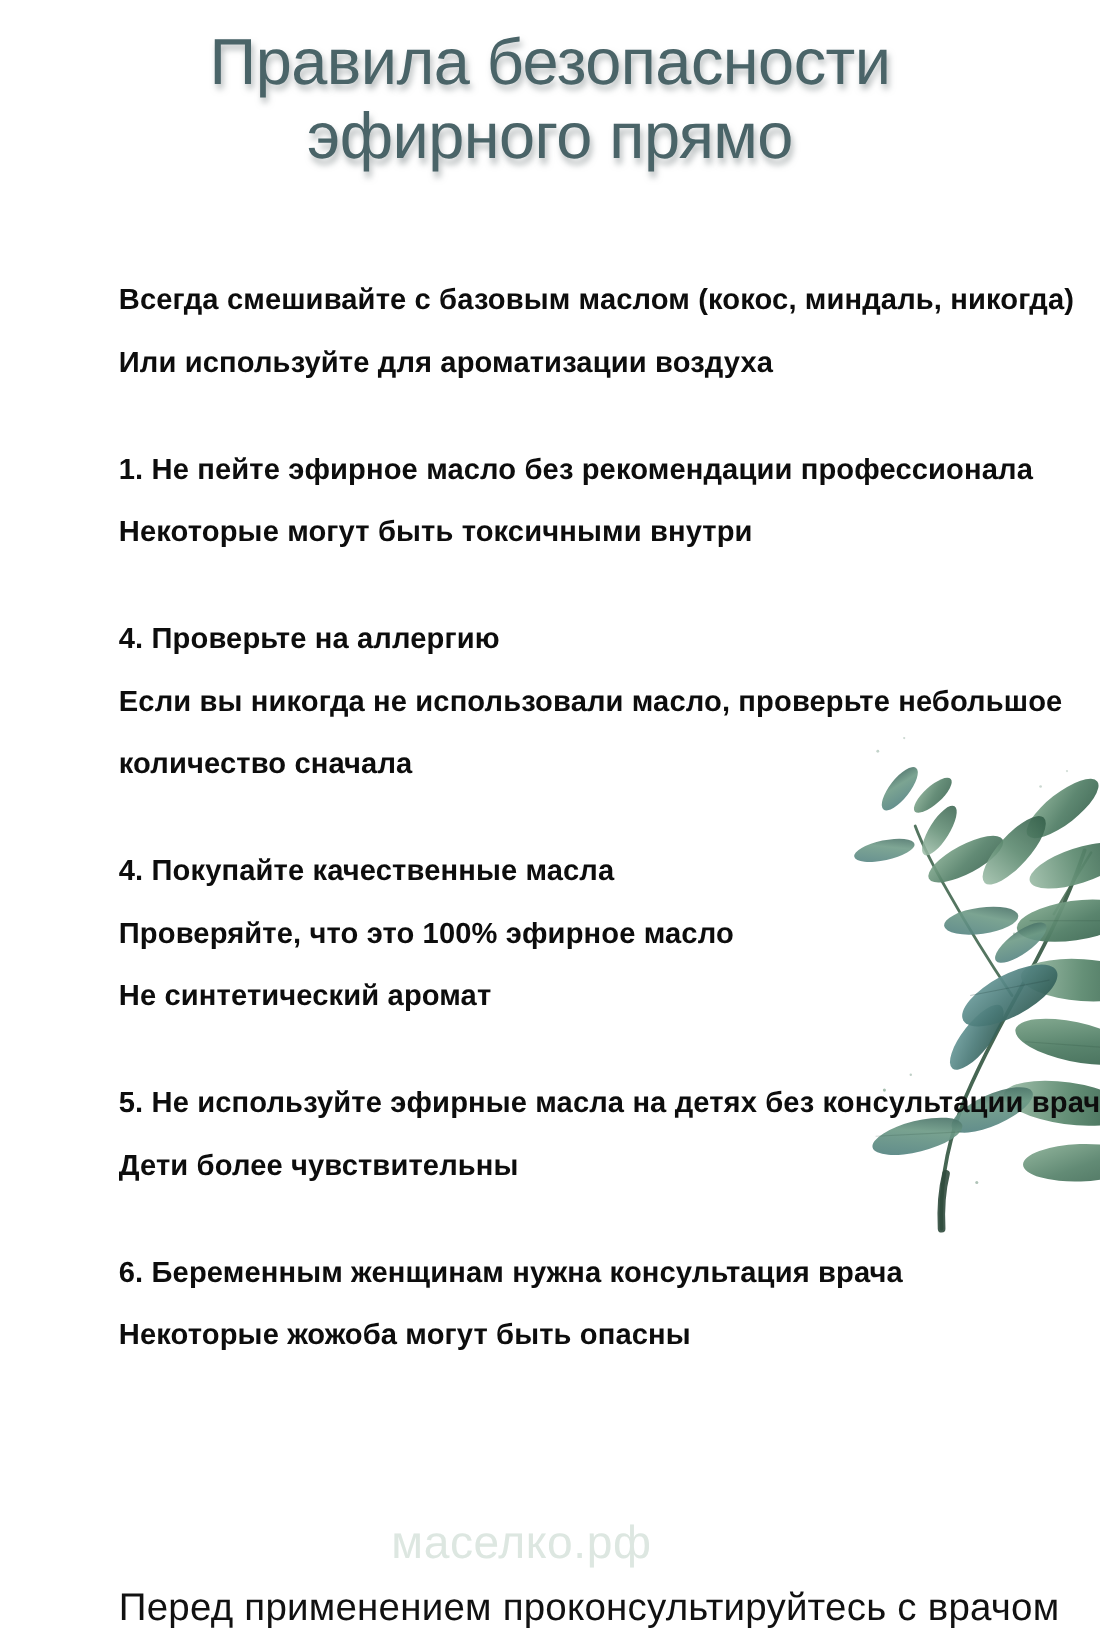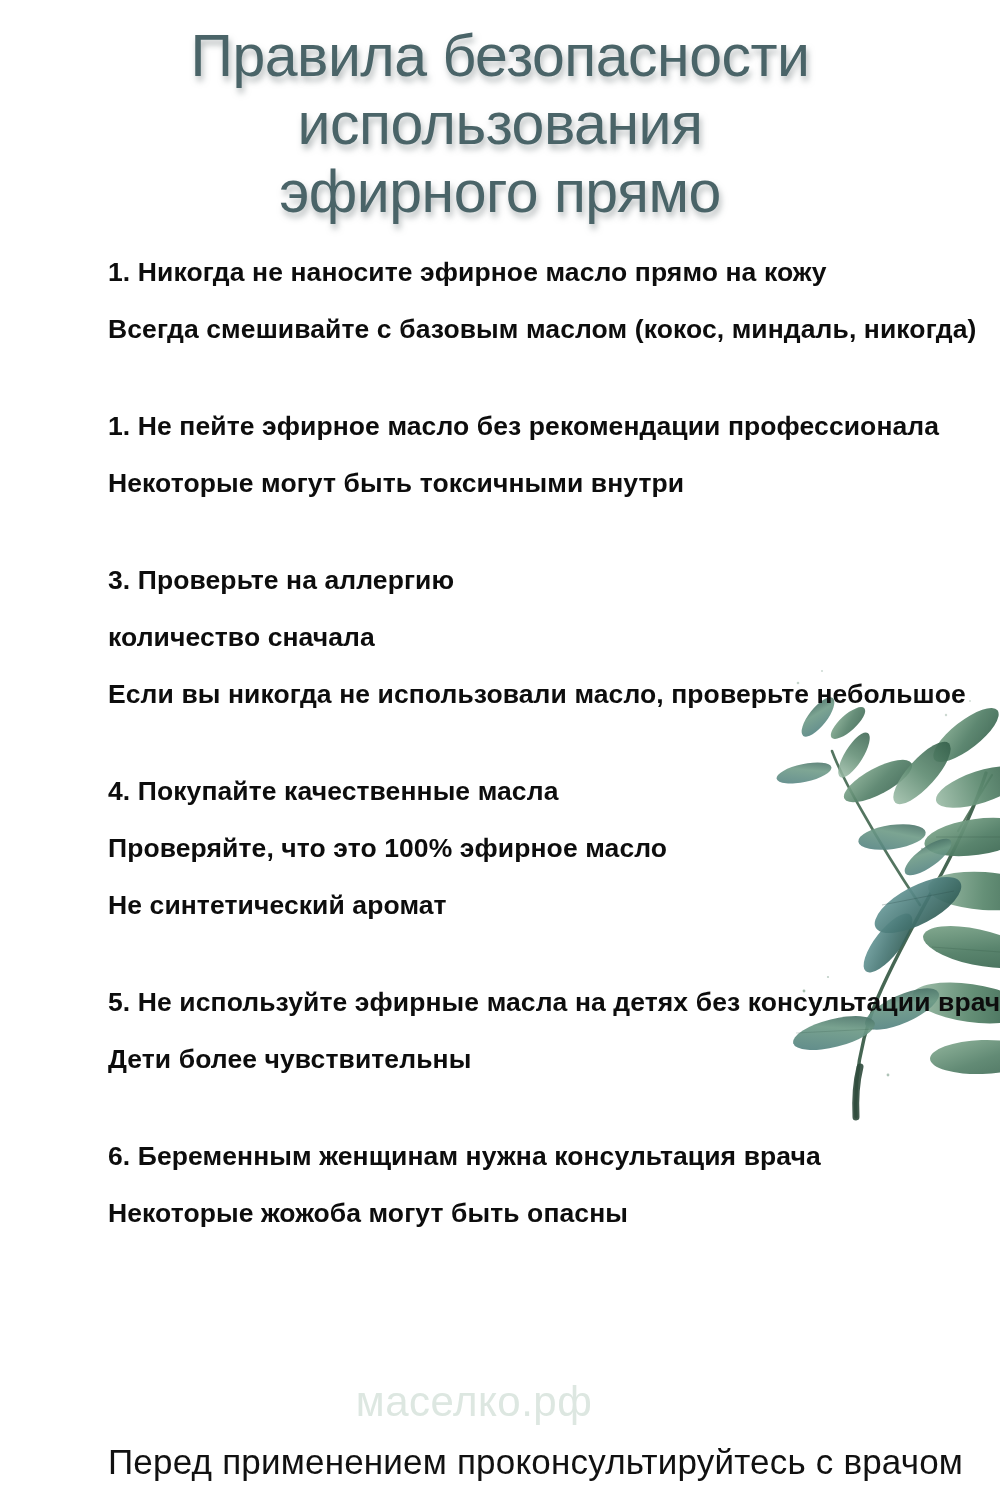--- a/index.html
+++ b/index.html
@@ -170,40 +170,39 @@
       <circle cx="152" cy="244" r="1.2" fill="#5f8870" opacity="0.4"></circle>
       <circle cx="28" cy="78" r="1.3" fill="#6a907a" opacity="0.4"></circle>
       <circle cx="52" cy="66" r="1" fill="#6a907a" opacity="0.35"></circle>
       <circle cx="176" cy="110" r="1.2" fill="#6a907a" opacity="0.35"></circle>
       <circle cx="200" cy="96" r="1" fill="#6a907a" opacity="0.3"></circle>
     </svg>
   </div>
 
   <div class="title-block">
     <div class="title-line">Правила безопасности</div>
-    <div class="title-line">использования</div>
     <div class="title-line">эфирного прямо</div>
   </div>
 
   <div id="content">
 
     <div class="rule-group">
-      <div class="rule-line">1. Никогда не наносите эфирное масло прямо на кожу</div>
       <div class="rule-line">Всегда смешивайте с базовым маслом (кокос, миндаль, никогда)</div>
+      <div class="rule-line">Или используйте для ароматизации воздуха</div>
     </div>
 
     <div class="rule-group">
       <div class="rule-line">1. Не пейте эфирное масло без рекомендации профессионала</div>
       <div class="rule-line">Некоторые могут быть токсичными внутри</div>
     </div>
 
     <div class="rule-group">
-      <div class="rule-line">3. Проверьте на аллергию</div>
+      <div class="rule-line">4. Проверьте на аллергию</div>
+      <div class="rule-line">Если вы никогда не использовали масло, проверьте небольшое</div>
       <div class="rule-line">количество сначала</div>
-      <div class="rule-line">Если вы никогда не использовали масло, проверьте небольшое</div>
     </div>
 
     <div class="rule-group">
       <div class="rule-line">4. Покупайте качественные масла</div>
       <div class="rule-line">Проверяйте, что это 100% эфирное масло</div>
       <div class="rule-line">Не синтетический аромат</div>
     </div>
 
     <div class="rule-group">
       <div class="rule-line">5. Не используйте эфирные масла на детях без консультации врача</div>

